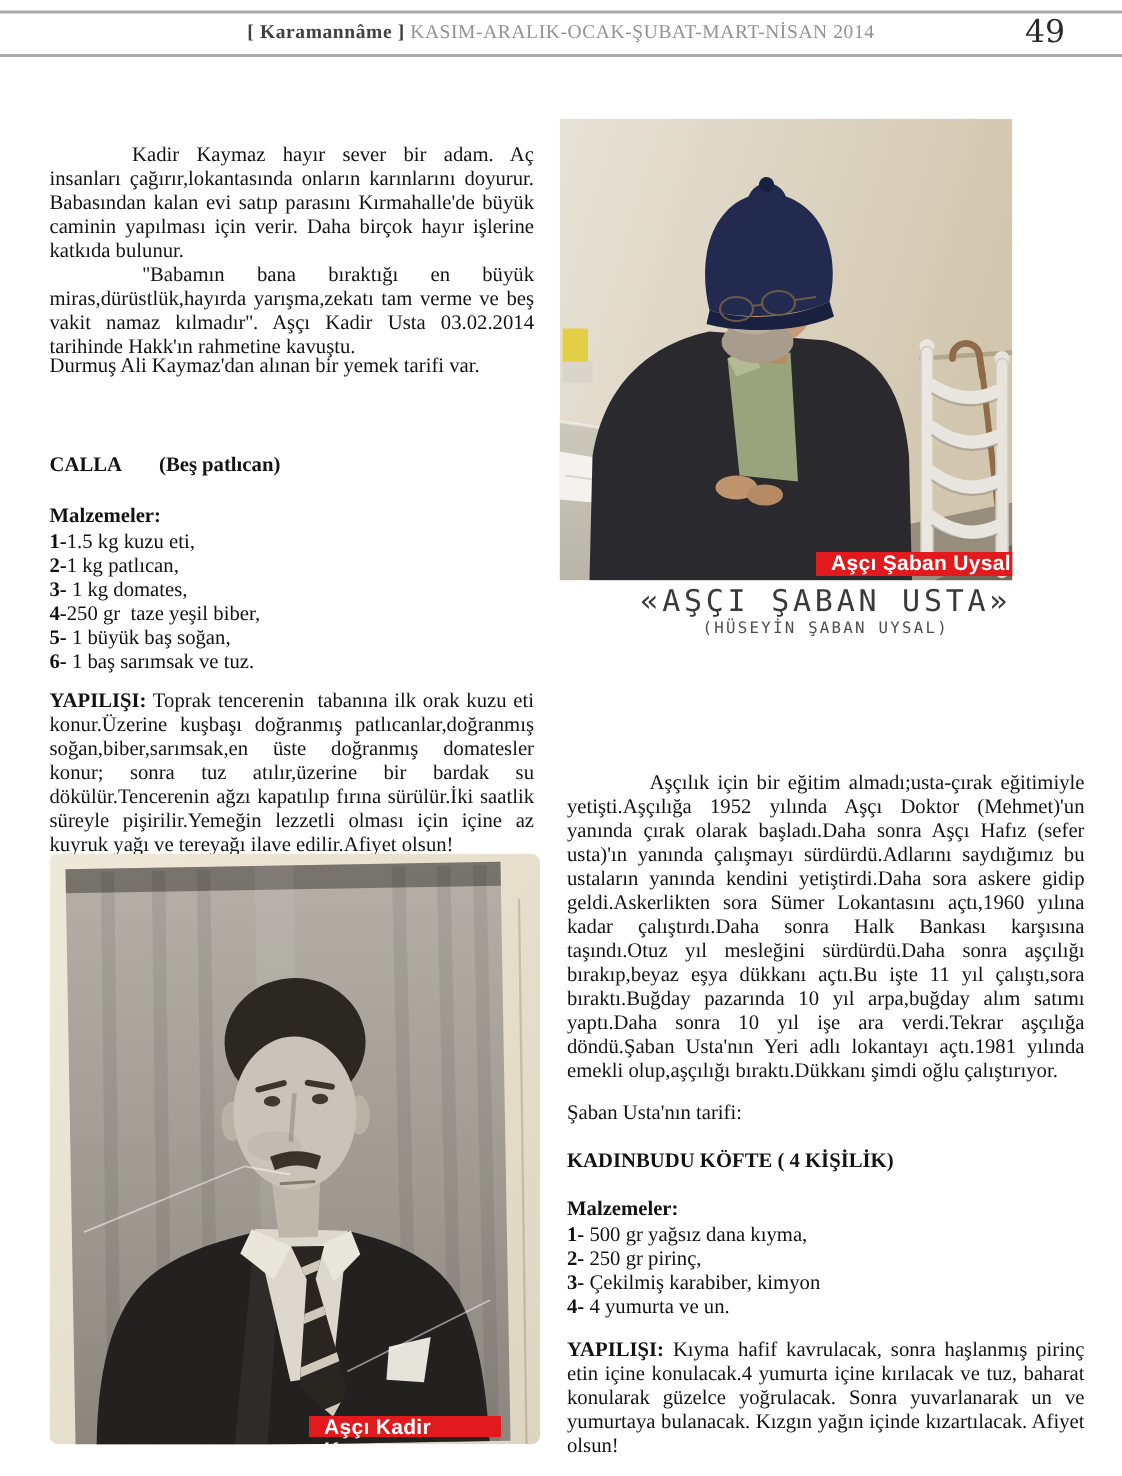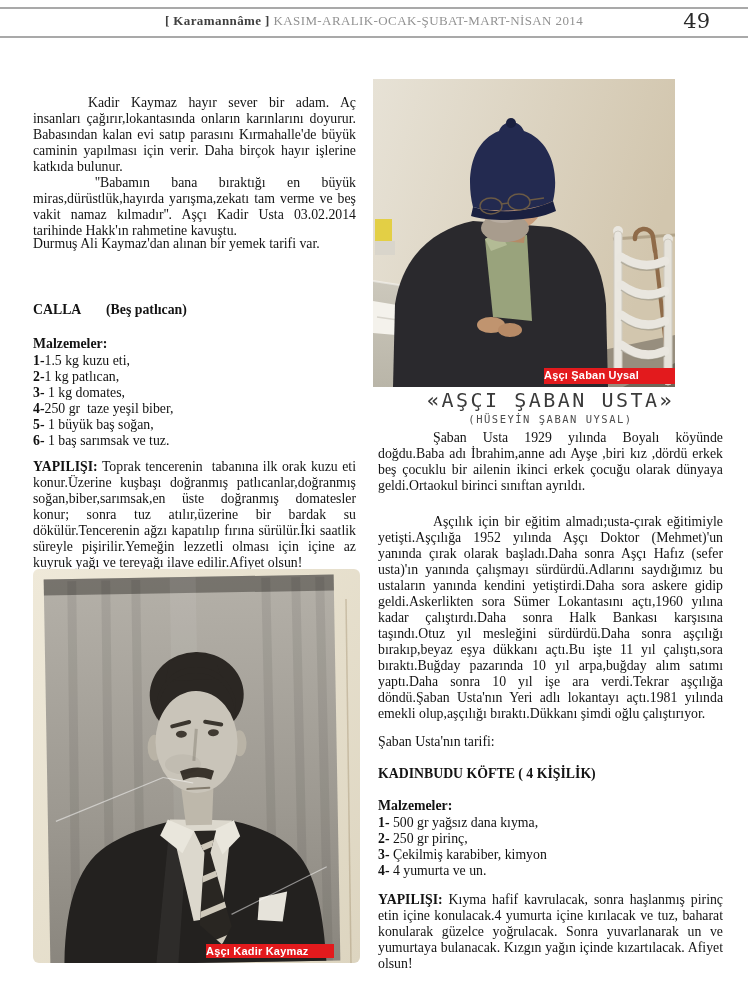--- a/index.html
+++ b/index.html
@@ -36,22 +36,22 @@
   .pre { white-space:pre-wrap; }
   .ing-row { font-size:13.8px; line-height:16px; }
   .ing-row b { font-weight:bold; }
   .ing-row span { white-space:pre-wrap; }
   
   .photo { position:absolute; overflow:hidden; }
   #photo-right { top:9px; left:-5px; width:302px; height:308px; }
   #photo-left  { top:499px; left:0px; width:361px; height:394px; }
   .caption-band {
     position:absolute; background:#e31a1d; color:#ffffff;
-    font-family:"Liberation Sans", sans-serif; font-weight:bold; font-size:11px;
-    line-height:15px; padding-left:0; letter-spacing:0.2px;
+    font-family:"Liberation Sans", sans-serif; font-weight:bold; font-size:14px;
+    line-height:15px; padding-left:10px; letter-spacing:0.2px;
   }
   #cap-right { right:0px; bottom:3px; width:131px; height:16px; }
   #cap-left  { left:173px; bottom:5px; width:128px; height:14px; }
   
   .big-title {
     position:absolute; left:0; right:0; text-align:center;
     font-family:"DejaVu Sans Mono", monospace; font-size:20px; color:#3a3a3a;
     letter-spacing:2.5px; white-space:nowrap;
   }
   .sub-title {
@@ -249,21 +249,20 @@
             <path d="M248 271 Q270 287 292 277"></path>
           </g>
         </g>
       </svg>
       <div id="cap-right" class="caption-band">Aşçı Şaban Uysal</div>
     </div>
 
     <div class="big-title" style="top:318px;">«AŞÇI ŞABAN USTA»</div>
     <div class="sub-title" style="top:343px;">(HÜSEYİN ŞABAN  UYSAL)</div>
 
-    <div class="abs body-text ind55" style="top:360px;">Şaban Usta 1929 yılında Boyalı köyünde doğdu.Baba adı İbrahim,anne adı Ayşe ,biri kız ,dördü erkek beş çocuklu bir ailenin ikinci erkek çocuğu olarak dünyaya geldi.Ortaokul birinci sınıftan ayrıldı.</div>
 
     <div class="abs body-text ind55" style="top:444px;">Aşçılık için bir eğitim almadı;usta-çırak eğitimiyle yetişti.Aşçılığa 1952 yılında Aşçı Doktor (Mehmet)'un yanında çırak olarak başladı.Daha sonra Aşçı Hafız (sefer usta)'ın yanında çalışmayı sürdürdü.Adlarını saydığımız bu ustaların yanında kendini yetiştirdi.Daha sora askere gidip geldi.Askerlikten sora Sümer Lokantasını açtı,1960 yılına kadar çalıştırdı.Daha sonra Halk Bankası karşısına taşındı.Otuz yıl mesleğini sürdürdü.Daha sonra aşçılığı bırakıp,beyaz eşya dükkanı açtı.Bu işte 11 yıl çalıştı,sora bıraktı.Buğday pazarında 10 yıl arpa,buğday alım satımı yaptı.Daha sonra 10 yıl işe ara verdi.Tekrar aşçılığa döndü.Şaban Usta'nın Yeri  adlı lokantayı açtı.1981 yılında emekli olup,aşçılığı bıraktı.Dükkanı şimdi oğlu çalıştırıyor.</div>
 
     <div class="abs body-text" style="top:664px;">Şaban Usta'nın tarifi:</div>
 
     <div class="abs body-text b" style="top:696px;">KADINBUDU  KÖFTE ( 4 KİŞİLİK)</div>
 
     <div class="abs body-text b" style="top:728px;">Malzemeler:</div>
 
     <div class="abs" style="top:745px;">

